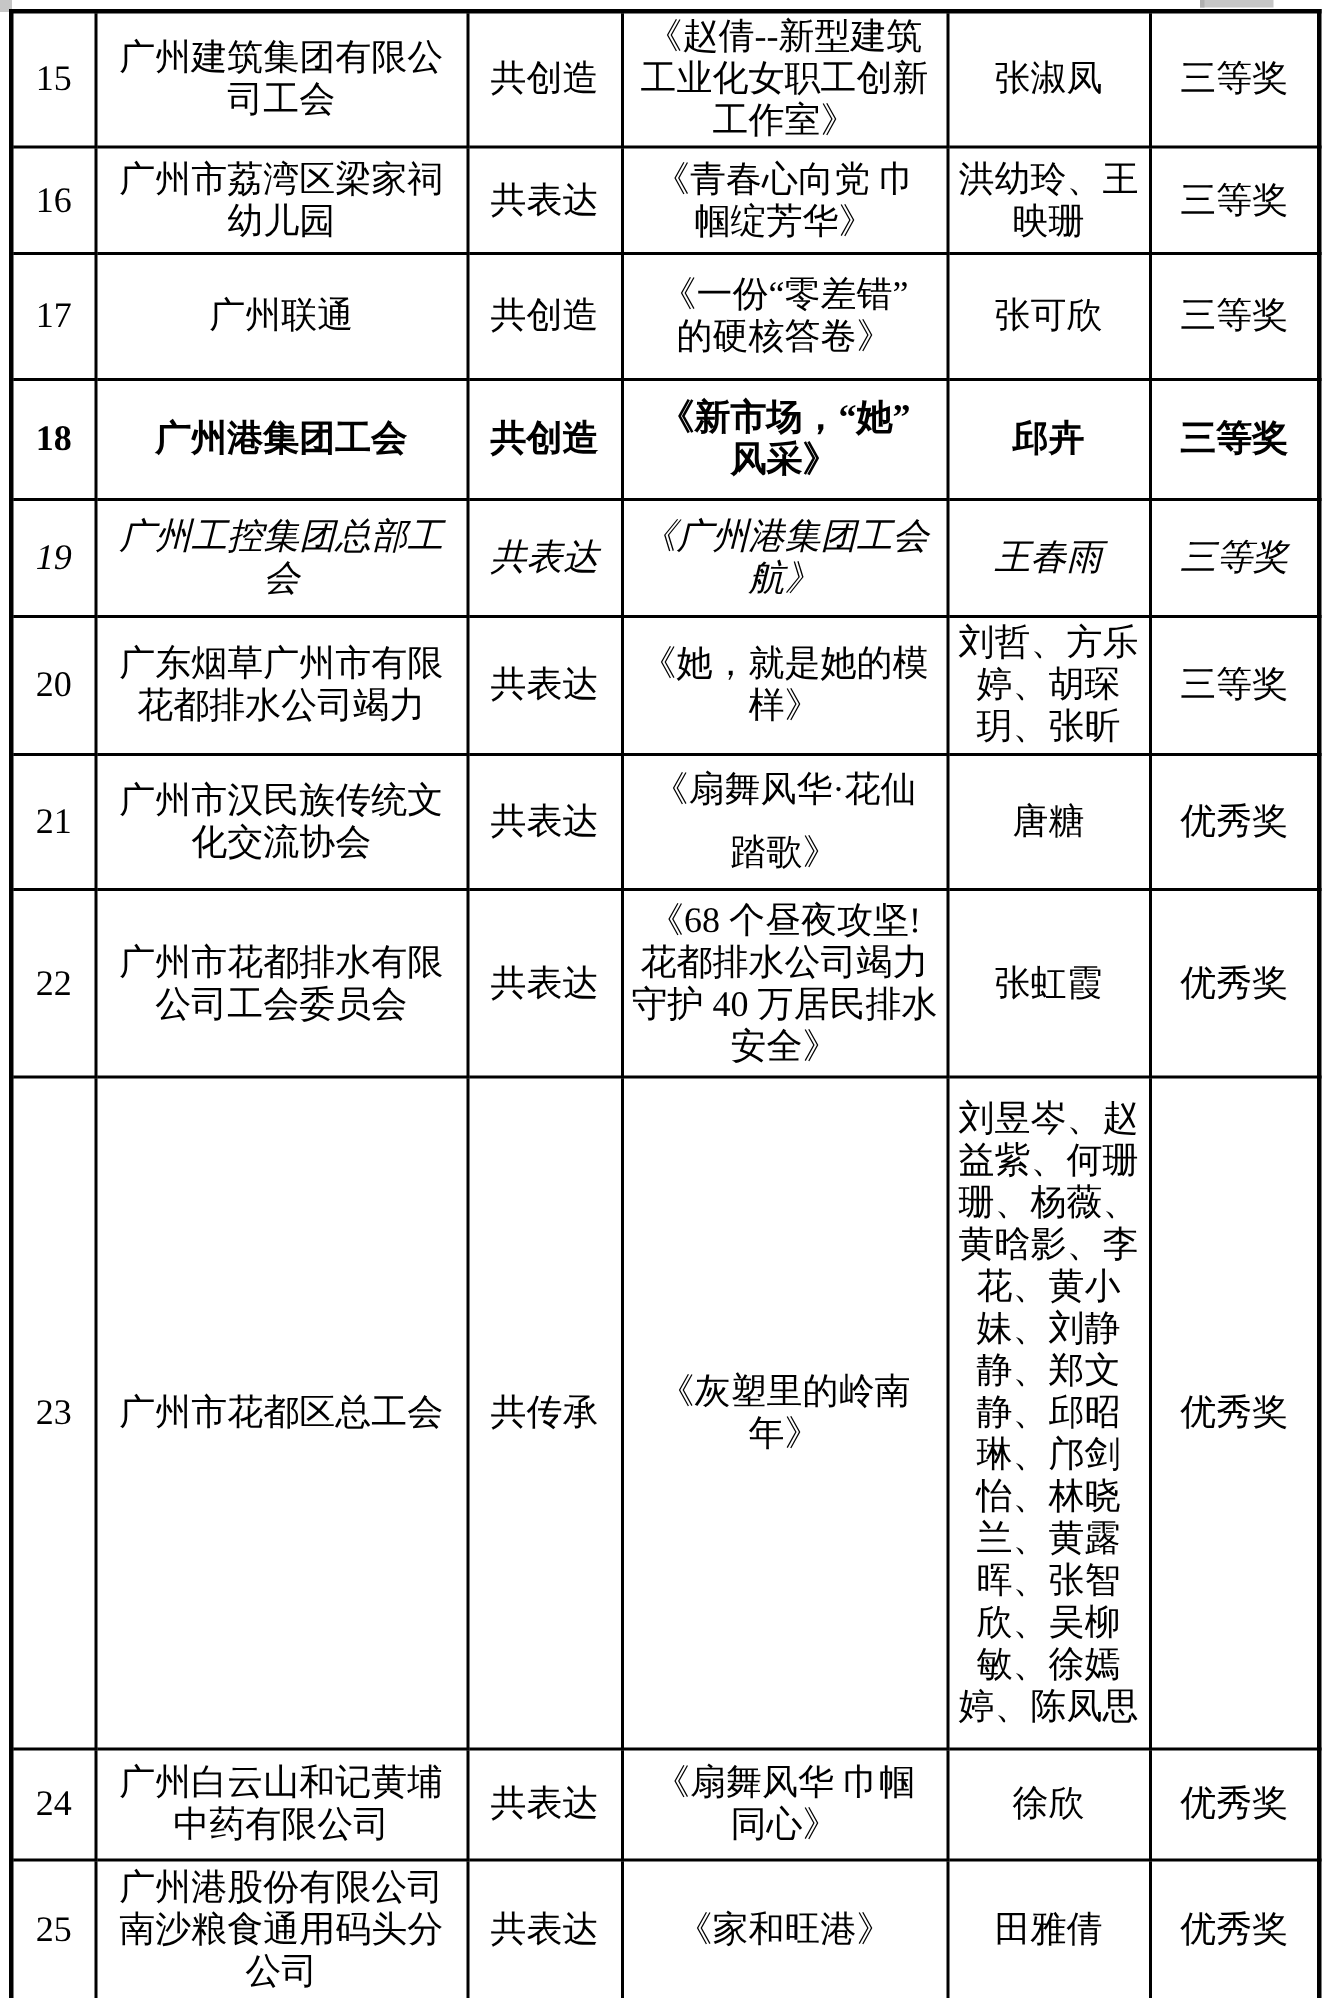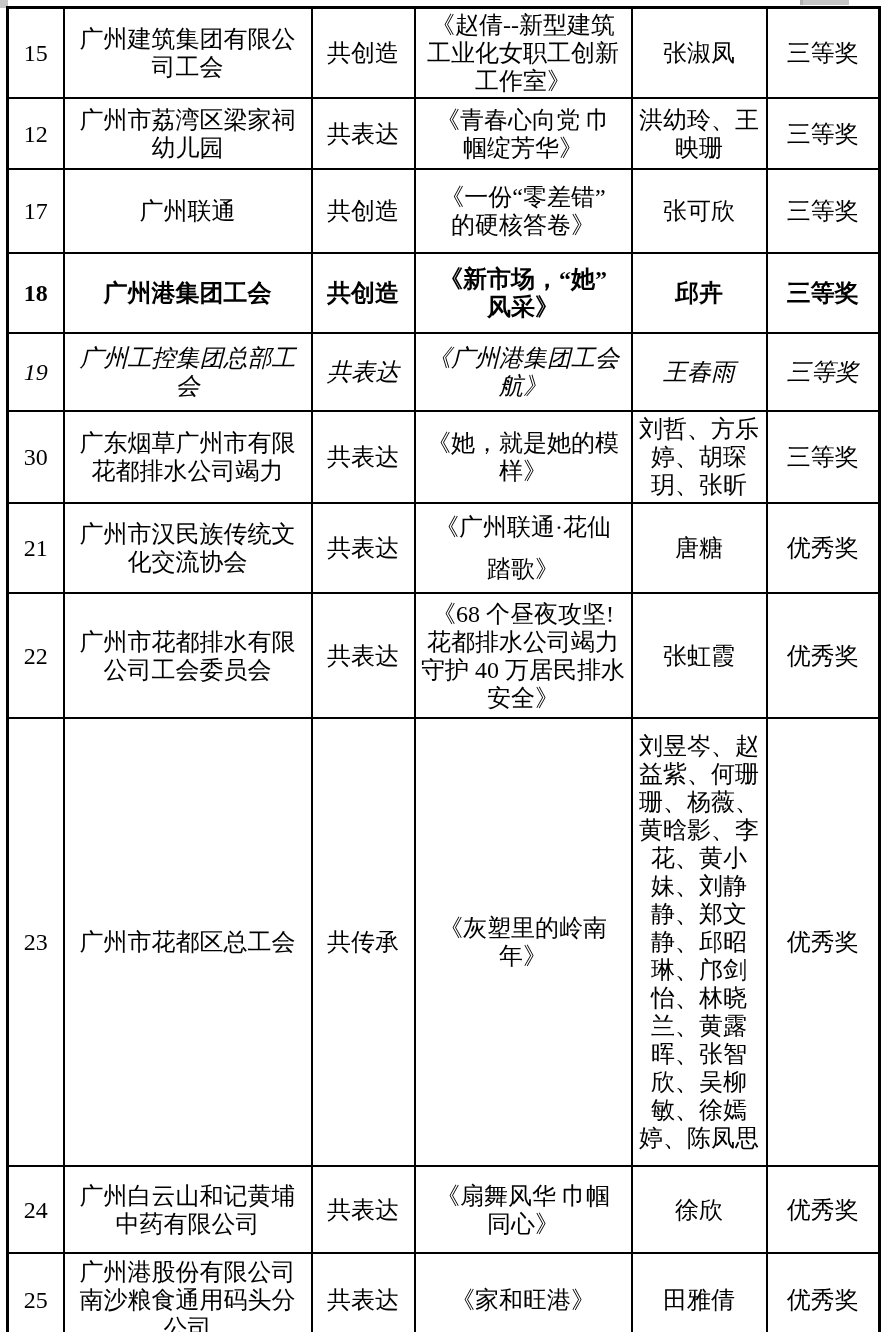--- a/index.html
+++ b/index.html
@@ -34,21 +34,21 @@
   
   tr:nth-child(1){height:88px;}
   tr:nth-child(2){height:71px;}
   tr:nth-child(3){height:84px;}
   tr:nth-child(4){height:80px;font-weight:bold;}
   tr:nth-child(5){height:78px;font-style:italic;}
   tr:nth-child(6){height:92px;}
   tr:nth-child(7){height:90px;margin-top:18px;}
   tr:nth-child(8){height:125px;}
   tr:nth-child(9){height:448px;}
-  tr:nth-child(10){height:87px;}
+  tr:nth-child(10){height:74px;}
   tr:nth-child(11){height:95px;}
   
   tr:nth-child(7) td:nth-child(4){line-height:42px;}
   tr:nth-child(9) td:nth-child(5){line-height:28px;padding:4px 2px;}
   
   .mark-top-left{
     position:absolute;left:0;top:0;width:8px;height:8px;
     background:#c6c6c6;
   }
   .mark-top-right{
@@ -77,21 +77,21 @@
       <td>广州建筑集团有限公
 司工会</td>
       <td>共创造</td>
       <td>《赵倩--新型建筑
 工业化女职工创新
 工作室》</td>
       <td>张淑凤</td>
       <td>三等奖</td>
     </tr>
     <tr>
-      <td>12</td>
+      <td>16</td>
       <td>广州市荔湾区梁家祠
 幼儿园</td>
       <td>共表达</td>
       <td>《青春心向党 巾
 帼绽芳华》</td>
       <td>洪幼玲、王
 映珊</td>
       <td>三等奖</td>
     </tr>
     <tr>
@@ -116,37 +116,37 @@
       <td>19</td>
       <td>广州工控集团总部工
 会</td>
       <td>共表达</td>
       <td>《广州港集团工会
 航》</td>
       <td>王春雨</td>
       <td>三等奖</td>
     </tr>
     <tr>
-      <td>30</td>
+      <td>20</td>
       <td>广东烟草广州市有限
 花都排水公司竭力</td>
       <td>共表达</td>
       <td>《她，就是她的模
 样》</td>
       <td>刘哲、方乐
 婷、胡琛
 玥、张昕</td>
       <td>三等奖</td>
     </tr>
     <tr>
       <td>21</td>
       <td>广州市汉民族传统文
 化交流协会</td>
       <td>共表达</td>
-      <td>《广州联通·花仙
+      <td>《扇舞风华·花仙
 踏歌》</td>
       <td>唐糖</td>
       <td>优秀奖</td>
     </tr>
     <tr>
       <td>22</td>
       <td>广州市花都排水有限
 公司工会委员会</td>
       <td>共表达</td>
       <td>《68 个昼夜攻坚!

